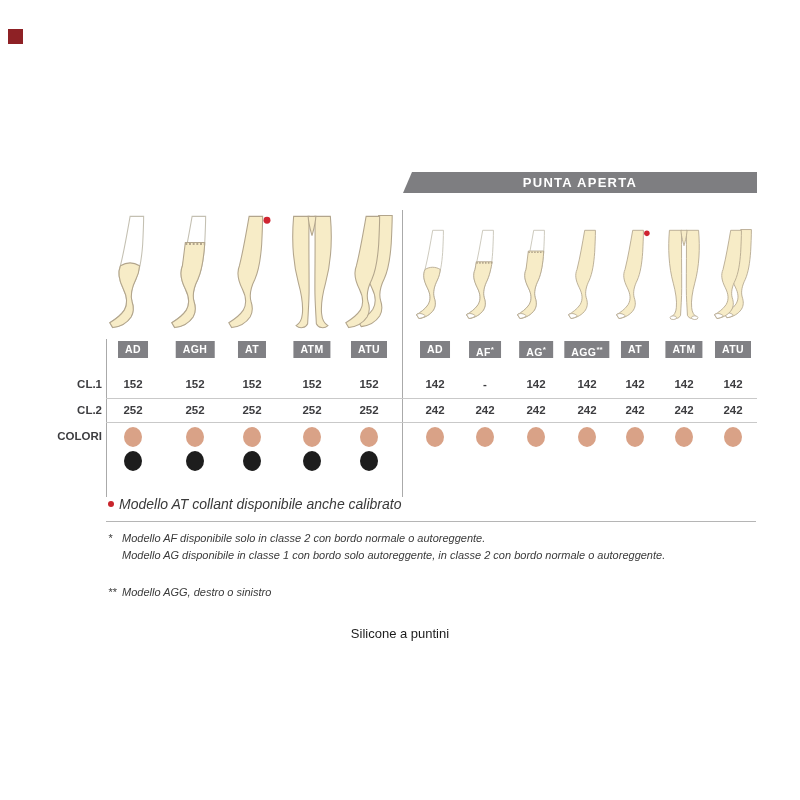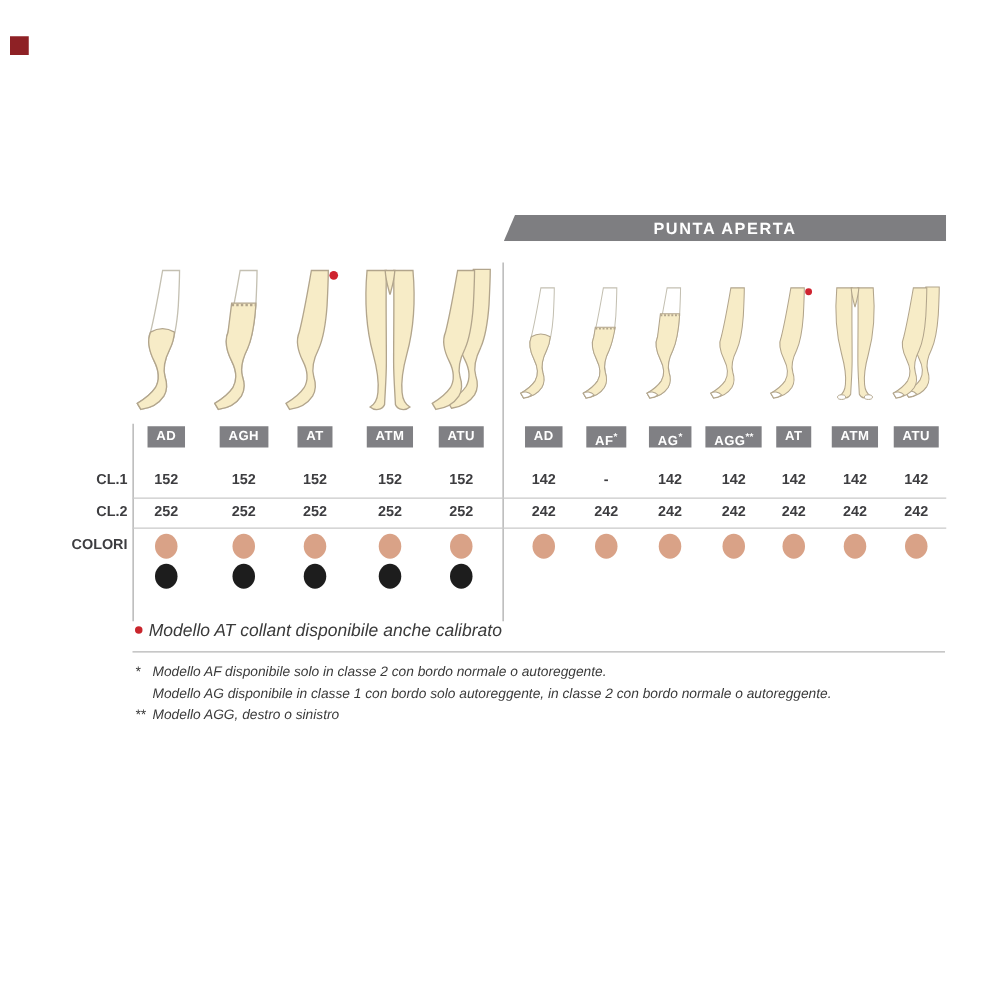--- a/index.html
+++ b/index.html
@@ -185,17 +185,18 @@
 
   <div class="abs bullet" style="left:108px;top:501px;"></div>
   <div class="abs note" style="left:119px;top:497px;">Modello AT collant disponibile anche calibrato</div>
 
   <div class="abs fnote" style="top:531px;">
     <span class="fm">*</span><span>Modello AF disponibile solo in classe 2 con bordo normale o autoreggente.</span>
   </div>
   <div class="abs fnote" style="top:548px;">
     <span class="fm"></span><span>Modello AG disponibile in classe 1 con bordo solo autoreggente, in classe 2 con bordo normale o autoreggente.</span>
   </div>
-  <div class="abs fnote" style="top:565px;">
+  <div class="abs fnote" style="top:585px;">
     <span class="fm">**</span><span>Modello AGG, destro o sinistro</span>
   </div>
 
+  <div class="abs footer-sub">Silicone a puntini</div>
 </div>
 
 </body></html>

